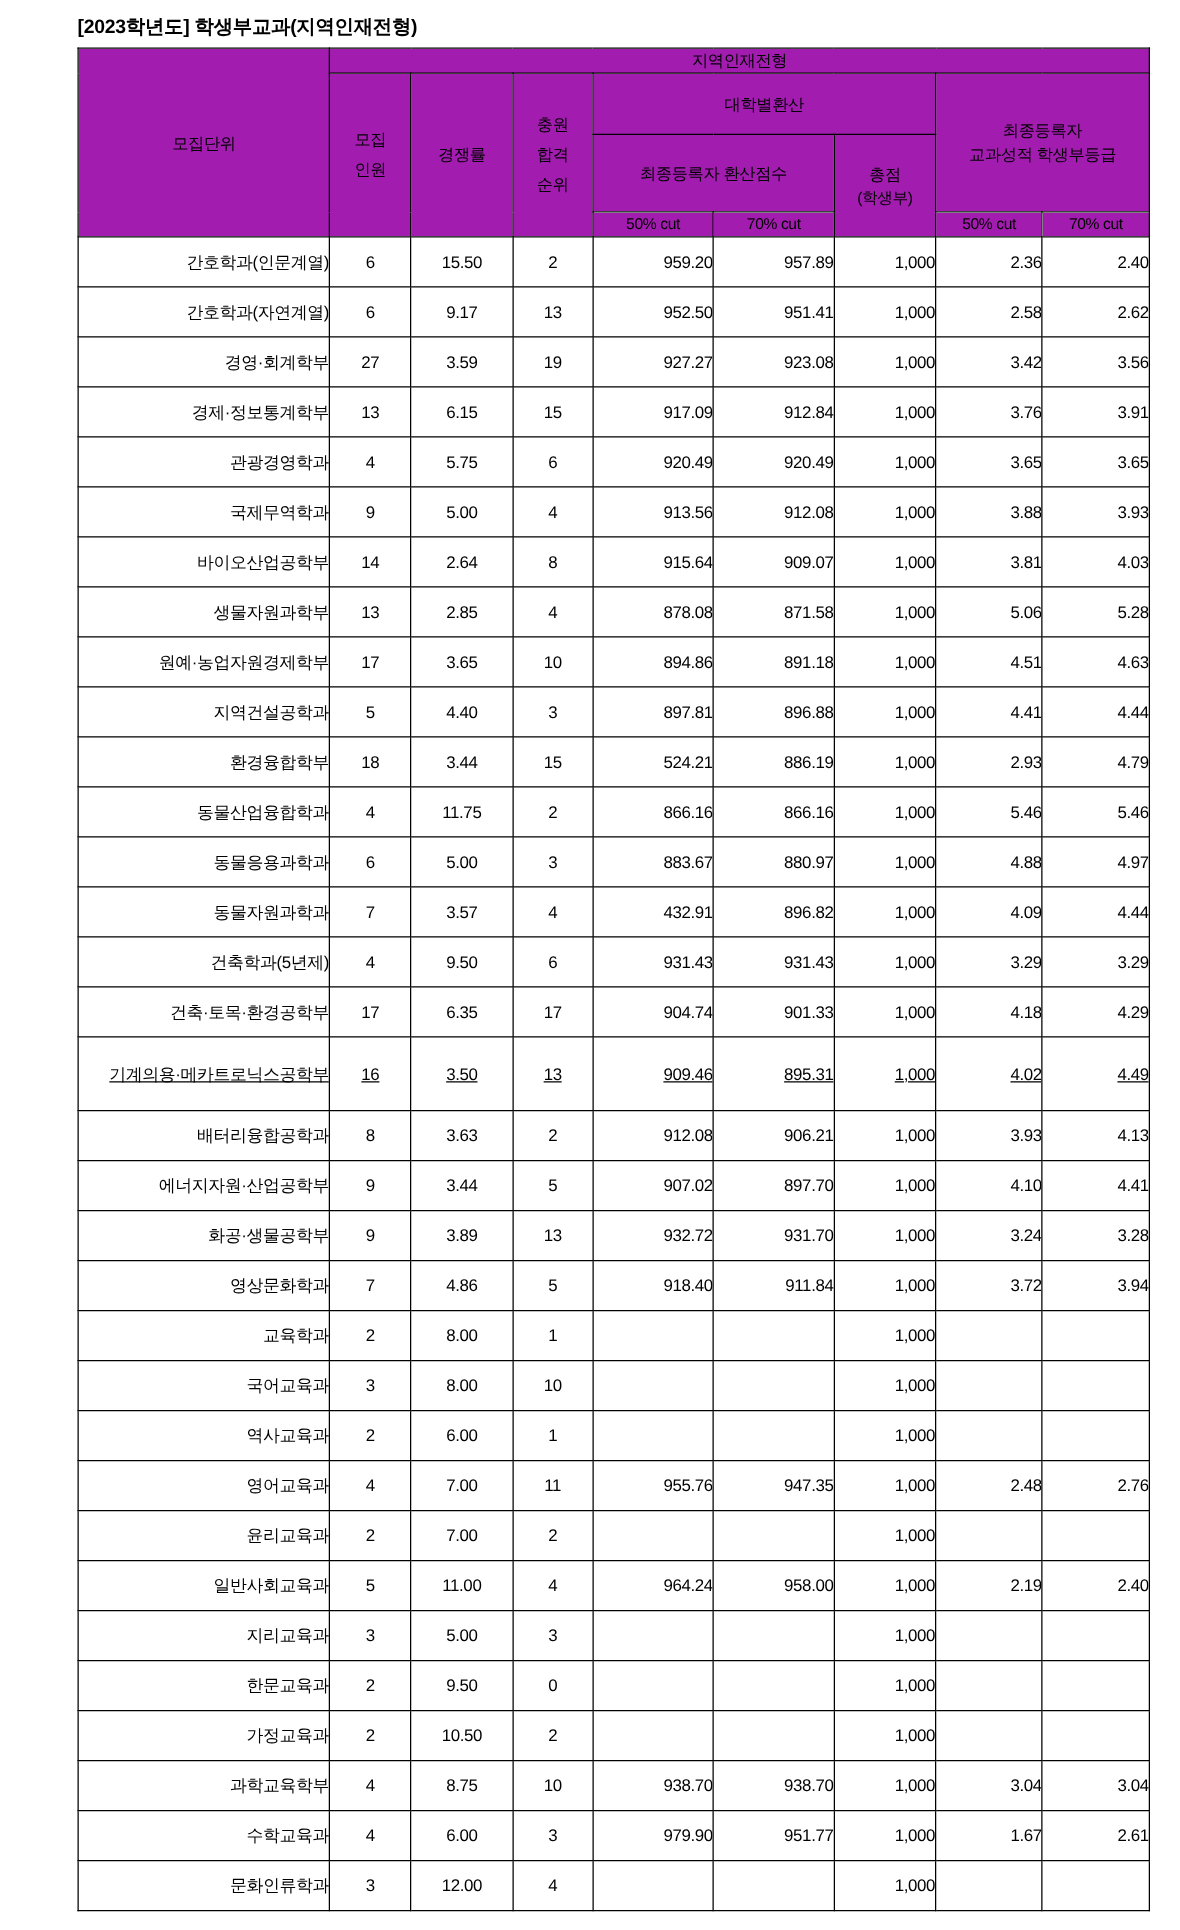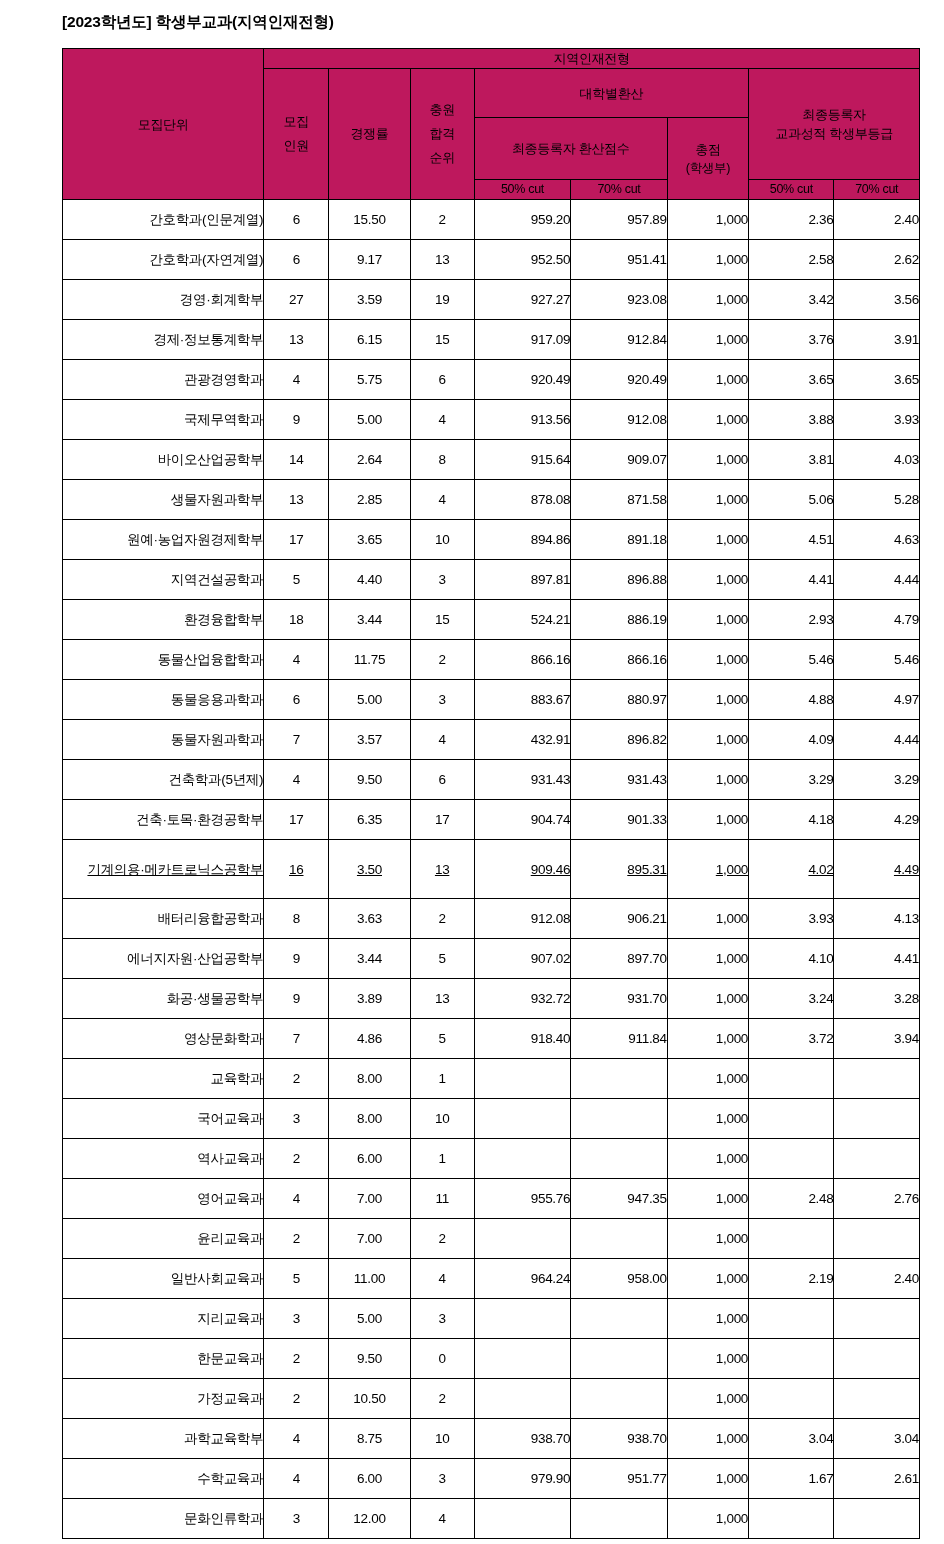--- a/index.html
+++ b/index.html
@@ -19,40 +19,40 @@
     width: 944px;
     height: 1544px;
     box-sizing: border-box;
     padding: 12px 24px 0 62px;
   }
   .doc-title {
     font-size: 15.5px;
     font-weight: bold;
     letter-spacing: -0.2px;
     line-height: 20px;
-    margin: 0 0 16px 0;
+    margin: 0 0 6px 0;
     white-space: nowrap;
   }
   table.grid {
     border-collapse: collapse;
     table-layout: fixed;
     width: 858px;
     font-size: 13px;
   }
   table.grid th,
   table.grid td {
     border: 1px solid #000000;
     padding: 0;
     font-weight: normal;
     letter-spacing: -0.3px;
     vertical-align: middle;
     overflow: hidden;
   }
   thead th {
-    background: #be185d;
+    background: #a21caf;
     text-align: center;
     line-height: 19px;
     font-size: 13px;
     padding: 2px 1px;
   }
   thead th.hdr-tall {
     line-height: 24px;
   }
   thead th.cut {
     font-size: 12.5px;

